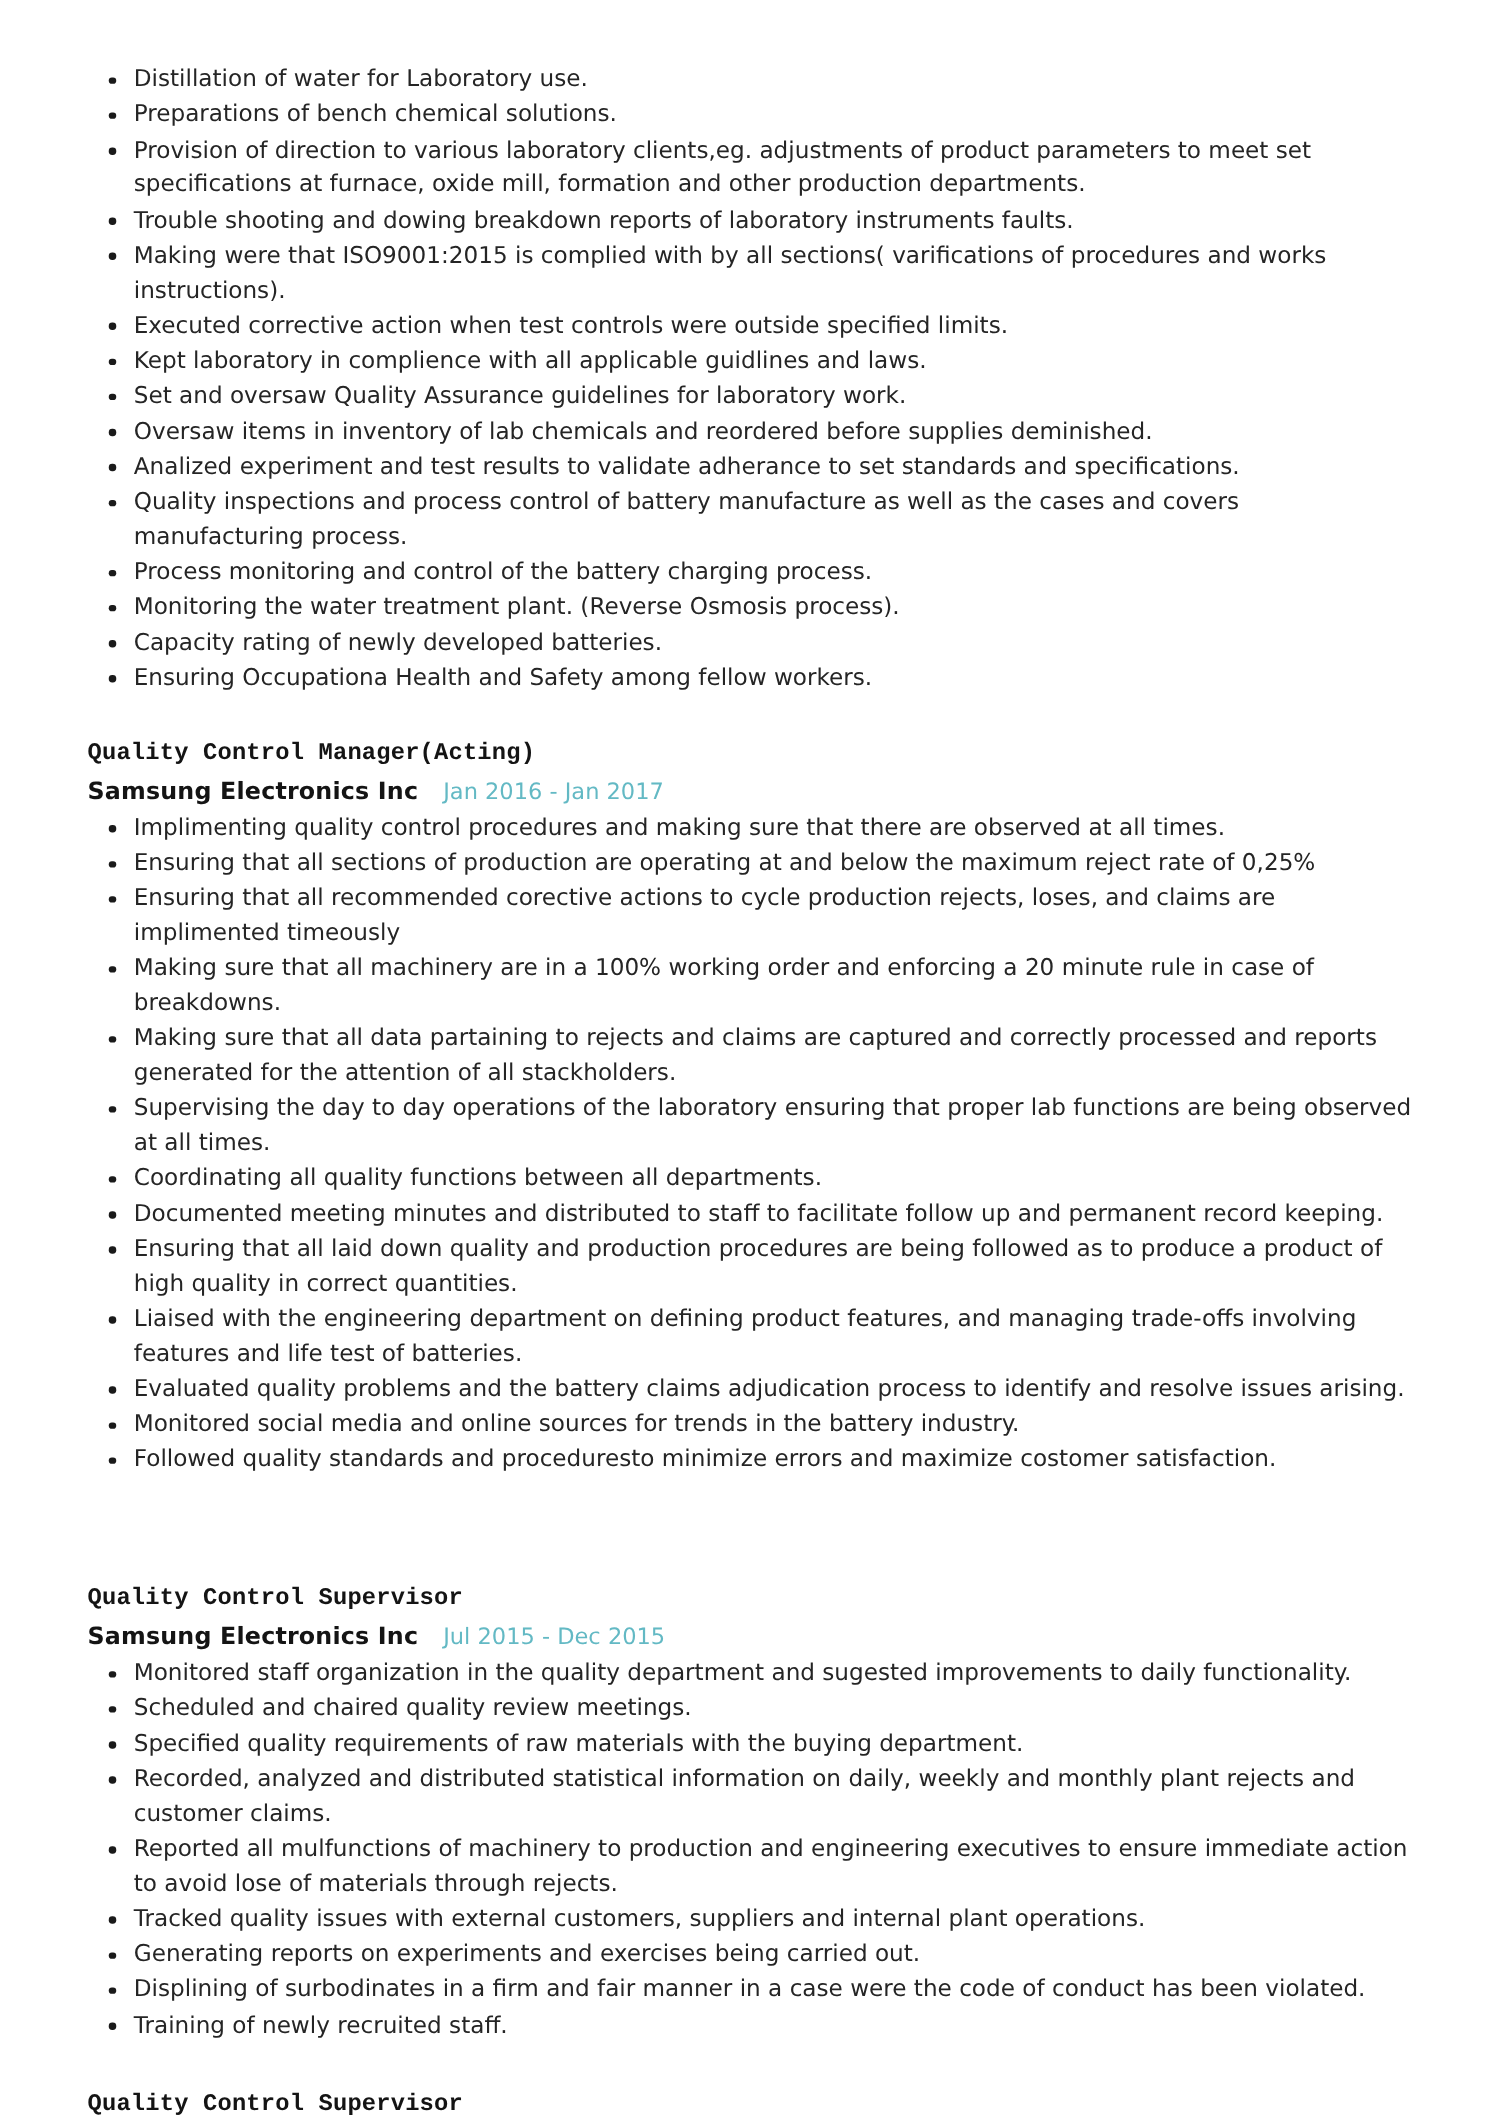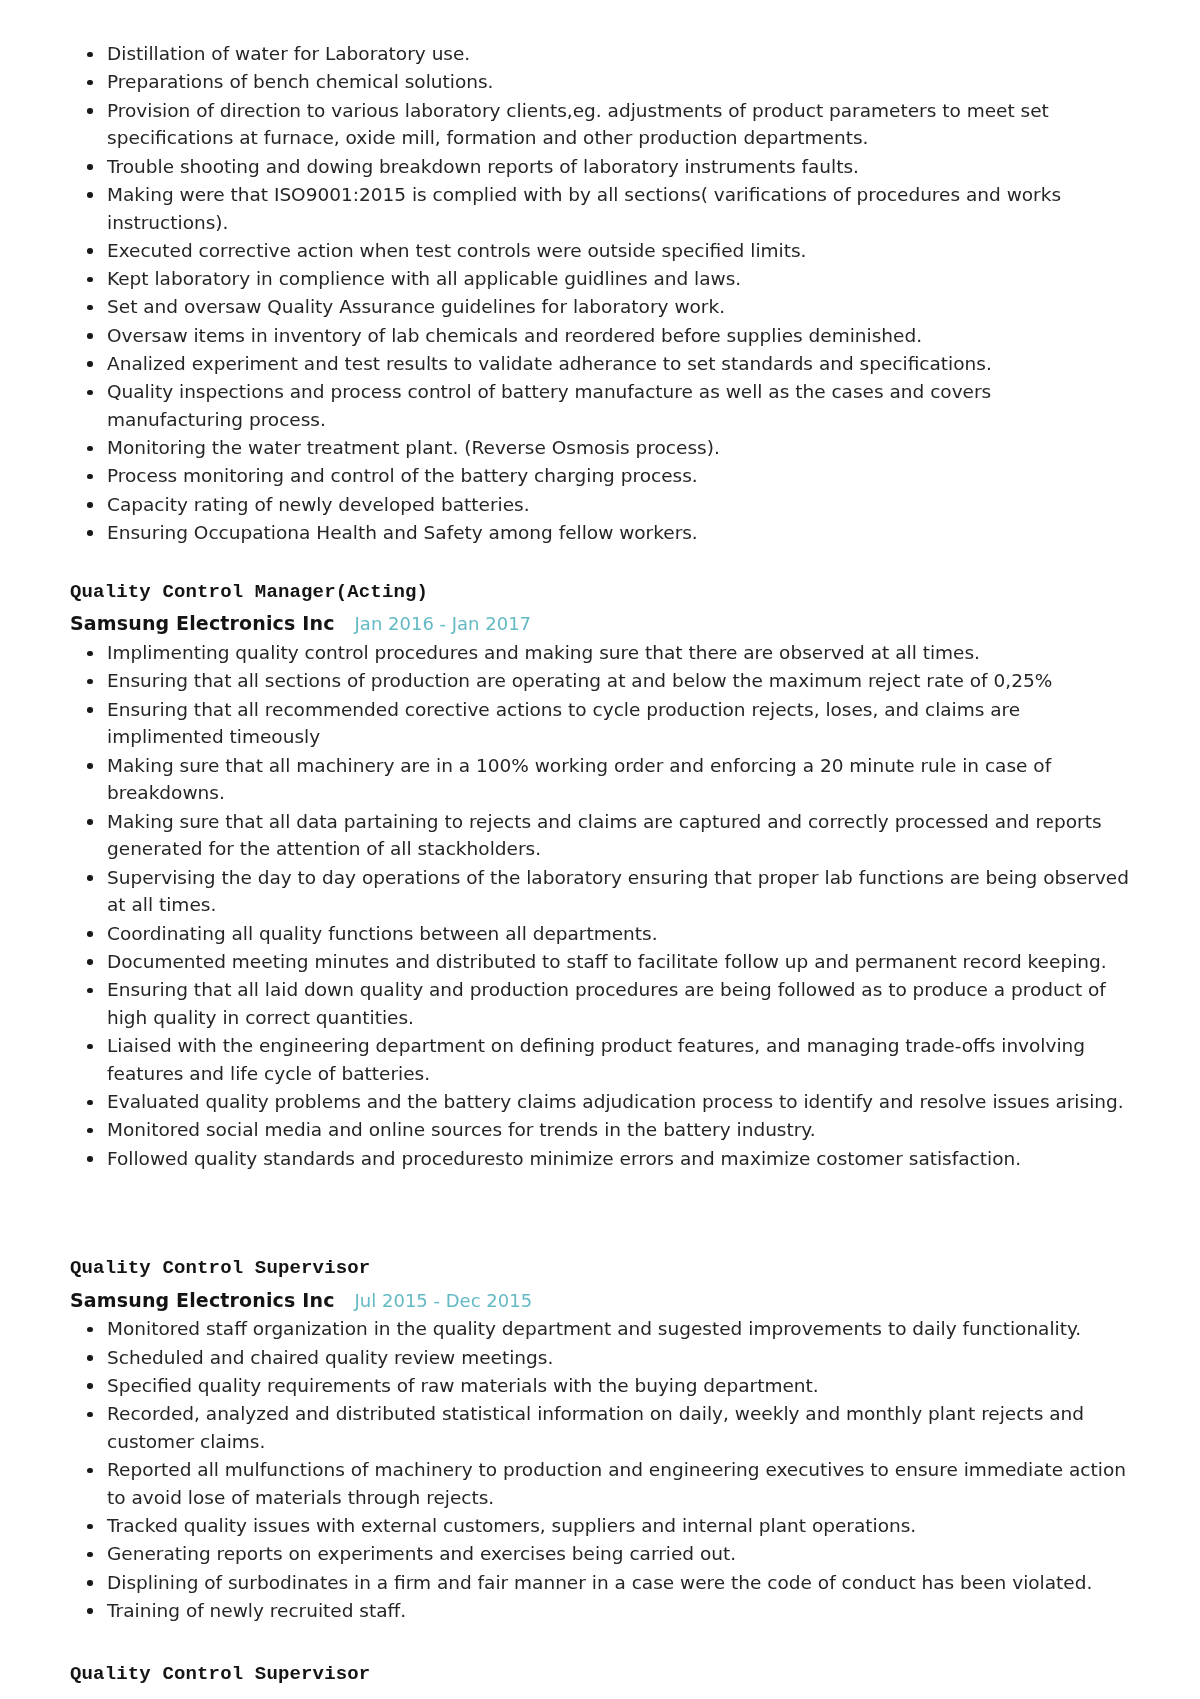--- a/index.html
+++ b/index.html
@@ -43,21 +43,21 @@
     width: 5.5px;
     height: 5.5px;
     border-radius: 50%;
     background: #1a1a1a;
   }
 
   .job-block {
     margin-top: 34px;
   }
   .job-block.first-block {
-    margin-top: 4px;
+    margin-top: 14px;
   }
   .job-title {
     font-size: 19px;
     font-weight: bold;
     color: #141414;
     letter-spacing: 0.15px;
     margin: 0 0 7px 0;
     line-height: 1.25;
     font-family: Liberation Mono, monospace;
   }
@@ -96,43 +96,43 @@
         <li>Preparations of bench chemical solutions.</li>
         <li>Provision of direction to various laboratory clients,eg. adjustments of product parameters to meet set specifications at furnace, oxide mill, formation and other production departments.</li>
         <li>Trouble shooting and dowing breakdown reports of laboratory instruments faults.</li>
         <li>Making were that ISO9001:2015 is complied with by all sections( varifications of procedures and works instructions).</li>
         <li>Executed corrective action when test controls were outside specified limits.</li>
         <li>Kept laboratory in complience with all applicable guidlines and laws.</li>
         <li>Set and oversaw Quality Assurance guidelines for laboratory work.</li>
         <li>Oversaw items in inventory of lab chemicals and reordered before supplies deminished.</li>
         <li>Analized experiment and test results to validate adherance to set standards and specifications.</li>
         <li>Quality inspections and process control of battery manufacture as well as the cases and covers manufacturing process.</li>
+        <li>Process monitoring and control of the battery charging process.</li>
         <li>Monitoring the water treatment plant. (Reverse Osmosis process).</li>
-        <li>Process monitoring and control of the battery charging process.</li>
         <li>Capacity rating of newly developed batteries.</li>
         <li>Ensuring Occupationa Health and Safety among fellow workers.</li>
       </ul>
   </div>
 
   <div class="job-block">
     <div class="job-title">Quality Control Manager(Acting)</div>
     <div class="company-line">
       <span class="company-name">Samsung Electronics Inc</span><span class="job-dates">Jan 2016 - Jan 2017</span>
     </div>
     <ul class="bullets" id="list-1">
         <li>Implimenting quality control procedures and making sure that there are observed at all times.</li>
         <li>Ensuring that all sections of production are operating at and below the maximum reject rate of 0,25%</li>
         <li>Ensuring that all recommended corective actions to cycle production rejects, loses, and claims are implimented timeously</li>
         <li>Making sure that all machinery are in a 100% working order and enforcing a 20 minute rule in case of breakdowns.</li>
         <li>Making sure that all data partaining to rejects and claims are captured and correctly processed and reports generated for the attention of all stackholders.</li>
         <li>Supervising the day to day operations of the laboratory ensuring that proper lab functions are being observed at all times.</li>
         <li>Coordinating all quality functions between all departments.</li>
         <li>Documented meeting minutes and distributed to staff to facilitate follow up and permanent record keeping.</li>
         <li>Ensuring that all laid down quality and production procedures are being followed as to produce a product of high quality in correct quantities.</li>
-        <li>Liaised with the engineering department on defining product features, and managing trade-offs involving features and life cycle of batteries.</li>
+        <li>Liaised with the engineering department on defining product features, and managing trade-offs involving features and life test of batteries.</li>
         <li>Evaluated quality problems and the battery claims adjudication process to identify and resolve issues arising.</li>
         <li>Monitored social media and online sources for trends in the battery industry.</li>
         <li>Followed quality standards and proceduresto minimize errors and maximize costomer satisfaction.</li>
       </ul>
   </div>
 
   <div class="spacer-gap"></div>
 
   <div class="job-block">
     <div class="job-title">Quality Control Supervisor</div>

